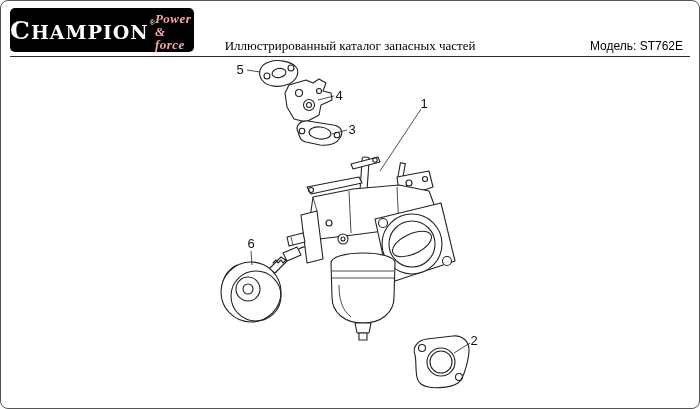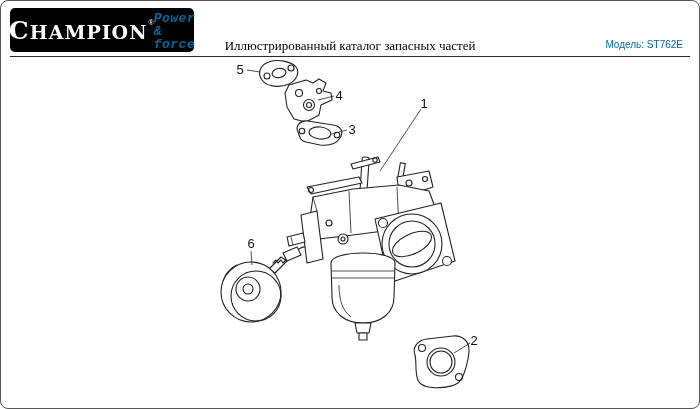--- a/index.html
+++ b/index.html
@@ -15,28 +15,28 @@
     line-height:1;
   }
   .brand-row { display:flex; align-items:flex-start; }
   .brand {
     display:block; font-family:"DejaVu Serif", serif; font-weight:bold;
     font-size:19px; letter-spacing:1px; color:#fff;
   }
   .brand::first-letter { font-size:25px; }
   .reg { font-size:7px; margin-top:1px; margin-left:1px; color:#fff; }
   .tagline {
-    font-family:Liberation Mono, monospace; font-style:italic; font-weight:bold;
-    font-size:13px; color:#0369a1; margin-top:3px; letter-spacing:0.5px;
+    font-family:Liberation Serif, serif; font-style:italic; font-weight:bold;
+    font-size:13px; color:#fca5a5; margin-top:3px; letter-spacing:0.5px;
   }
   .title {
     position:absolute; left:100px; right:100px; top:37px; text-align:center;
     font-size:13px; color:#000;font-family:Liberation Serif, serif;
   }
-  .model { position:absolute; right:16px; top:38px; font-size:10px; color:#0369a1; }
+  .model { position:absolute; right:16px; top:38px; font-size:12px; color:#000000; }
   .rule { position:absolute; left:9px; right:9px; top:55px; height:1px; background:#2a2a2a; }
   svg.diagram { position:absolute; left:0; top:0; width:700px; height:409px; }
   .ln { fill:none; stroke:#222; stroke-width:1.1; stroke-linecap:round; stroke-linejoin:round; }
   .fw { fill:#fff; stroke:#222; stroke-width:1.1; stroke-linecap:round; stroke-linejoin:round; }
   .thin { fill:none; stroke:#222; stroke-width:0.8; }
   .num { font-family:"Liberation Sans", sans-serif; font-size:13px; fill:#111; }
 </style>
 </head>
 <body>
 

